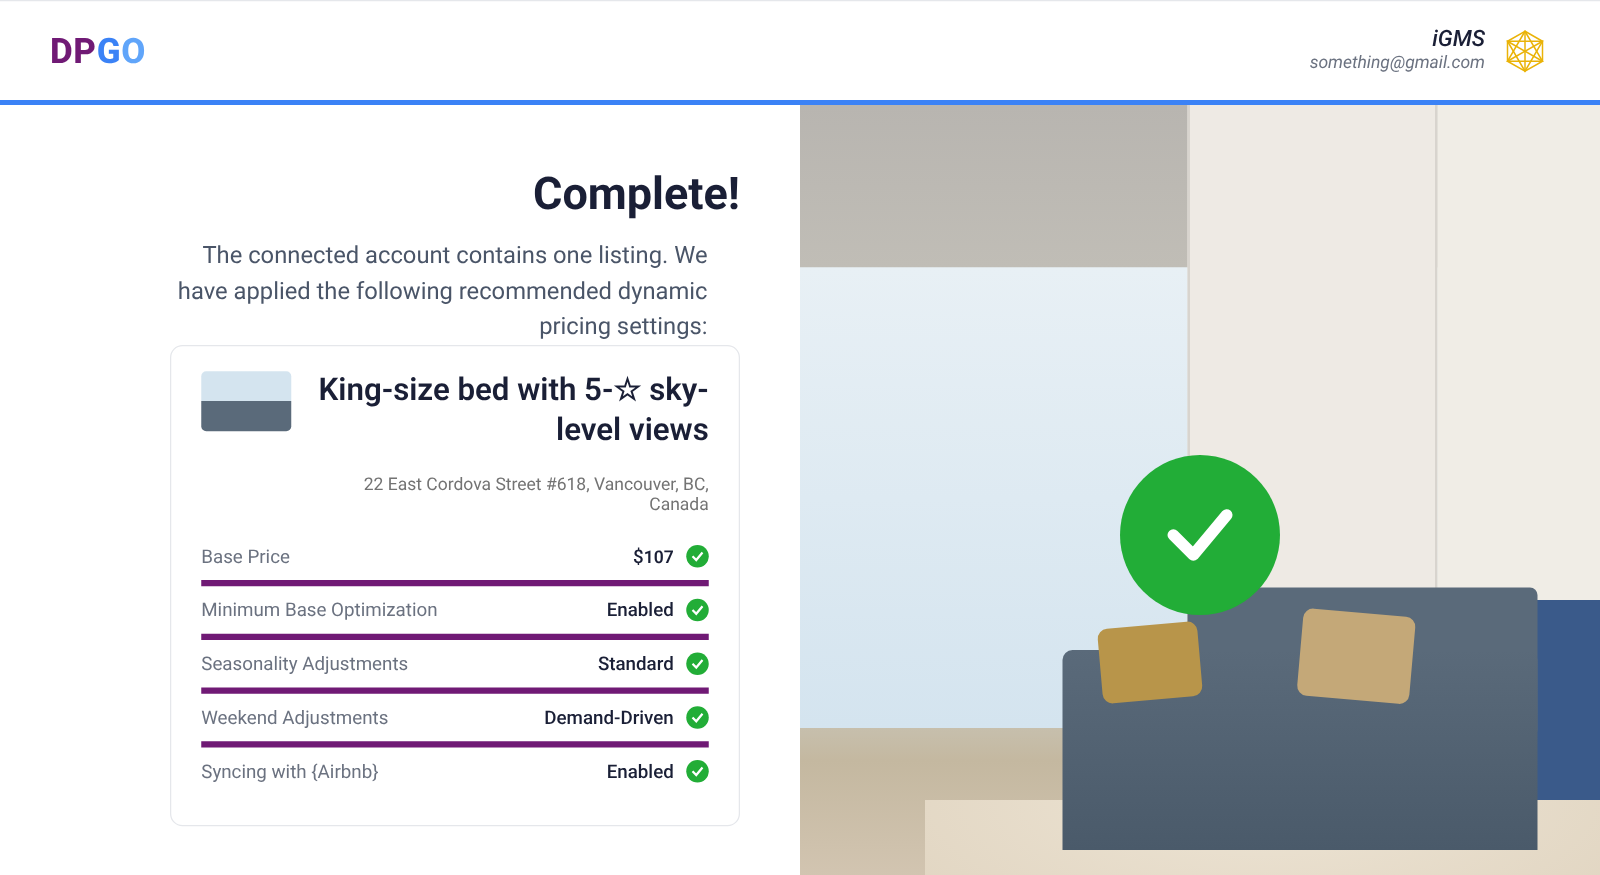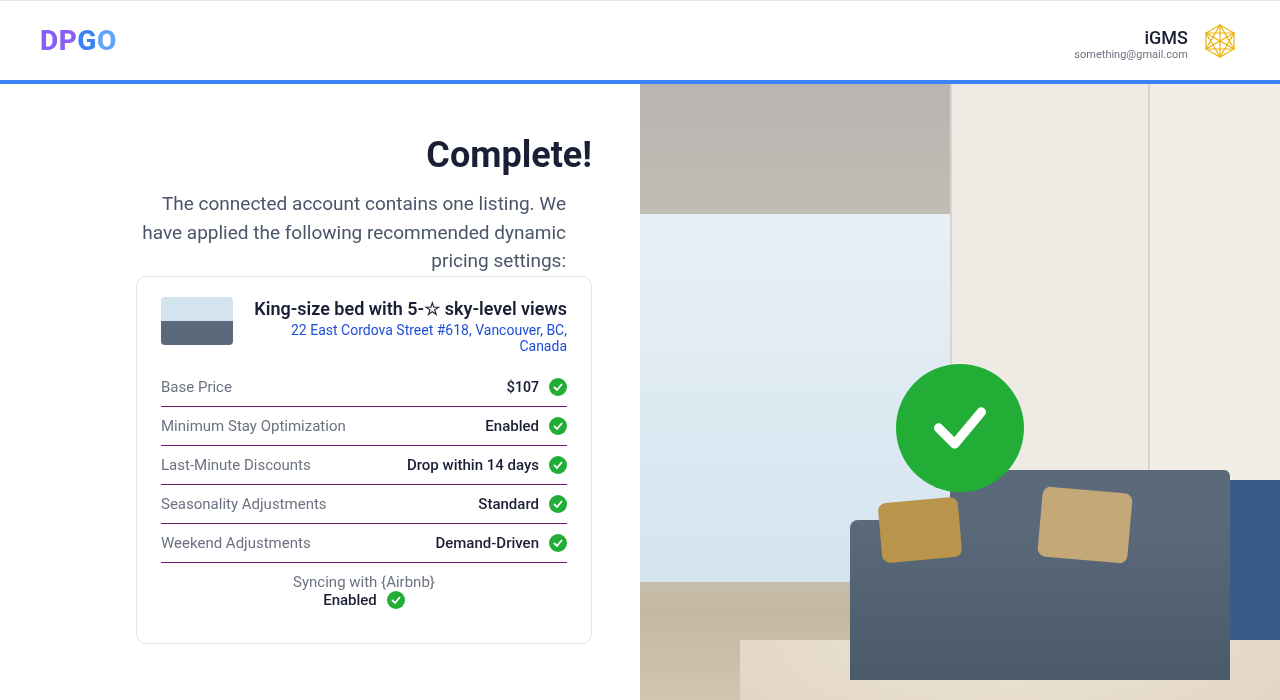--- a/index.html
+++ b/index.html
@@ -25,43 +25,44 @@
       height: 84px;
     }
     .logo {
       display: flex;
       align-items: center;
       font-size: 28px;
       font-weight: 800;
       letter-spacing: 0.5px;
     }
     .logo .dp {
-      color: #8b5cf6;
+      color: #701a75;
     }
     .logo .g {
       color: #3b82f6;
     }
     .logo .o {
       color: #60a5fa;
     }
     .account-info {
       display: flex;
-      align-items: flex-end;
+      align-items: flex-start;
       gap: 12px;
+      font-style: italic;
     }
     .account-text {
       text-align: right;
     }
     .account-name {
       font-size: 18px;
       font-weight: 500;
       color: #1a1f36;
     }
     .account-email {
-      font-size: 11px;
+      font-size: 14px;
       color: #6b7280;
     }
     .account-icon {
       width: 40px;
       height: 40px;
     }
     .main {
       display: flex;
       height: 656px;
       text-align: right;
@@ -220,41 +221,40 @@
       margin-bottom: 14px;
     }
     .listing-thumb {
       width: 72px;
       height: 48px;
       background: linear-gradient(to bottom, #d4e4ef 50%, #5a6a7a 50%);
       border-radius: 4px;
       flex-shrink: 0;
     }
     .listing-title {
-      font-size: 18px;
+      font-size: 25px;
       font-weight: 600;
       color: #1a1f36;
       line-height: 1.3;
     }
     .listing-address {
       font-size: 14px;
-      color: #1d4ed8;
-      margin-top: 2px;
+      color: #737373;
+      margin-top: 18px;
     }
     .setting-row {
       display: flex;
       justify-content: space-between;
       align-items: center;
       padding: 10px 0;
-      border-bottom: 1px solid #701a75;
+      border-bottom: 5px solid #701a75;
       font-size: 15px;
     }
     .setting-row:last-child {
       border-bottom: none;
-      flex-direction: column;
     }
     .setting-label {
       color: #6b7280;
     }
     .setting-value {
       display: flex;
       align-items: center;
       gap: 10px;
       color: #1a1f36;
       font-weight: 500;
@@ -345,42 +345,31 @@
           </span>
           <span class="check-icon">
               <svg viewBox="0 0 10 10">
                 <path d="M1 5 L4 8 L9 2" stroke="#fff" stroke-width="1.8" fill="none"></path>
               </svg>
             </span>
         </span>
       </div>
 
       <div class="setting-row">
-        <span class="setting-label">Minimum Stay Optimization</span>
+        <span class="setting-label">Minimum Base Optimization</span>
         <span class="setting-value">
           <span>Enabled</span>
           <span class="check-icon">
               <svg viewBox="0 0 10 10">
                 <path d="M1 5 L4 8 L9 2" stroke="#fff" stroke-width="1.8" fill="none"></path>
               </svg>
             </span>
         </span>
       </div>
 
-      <div class="setting-row">
-        <span class="setting-label">Last-Minute Discounts</span>
-        <span class="setting-value">
-          <span>Drop within 14 days</span>
-          <span class="check-icon">
-              <svg viewBox="0 0 10 10">
-                <path d="M1 5 L4 8 L9 2" stroke="#fff" stroke-width="1.8" fill="none"></path>
-              </svg>
-            </span>
-        </span>
-      </div>
 
       <div class="setting-row">
         <span class="setting-label">Seasonality Adjustments</span>
         <span class="setting-value">
           <span>Standard</span>
           <span class="check-icon">
               <svg viewBox="0 0 10 10">
                 <path d="M1 5 L4 8 L9 2" stroke="#fff" stroke-width="1.8" fill="none"></path>
               </svg>
             </span>

